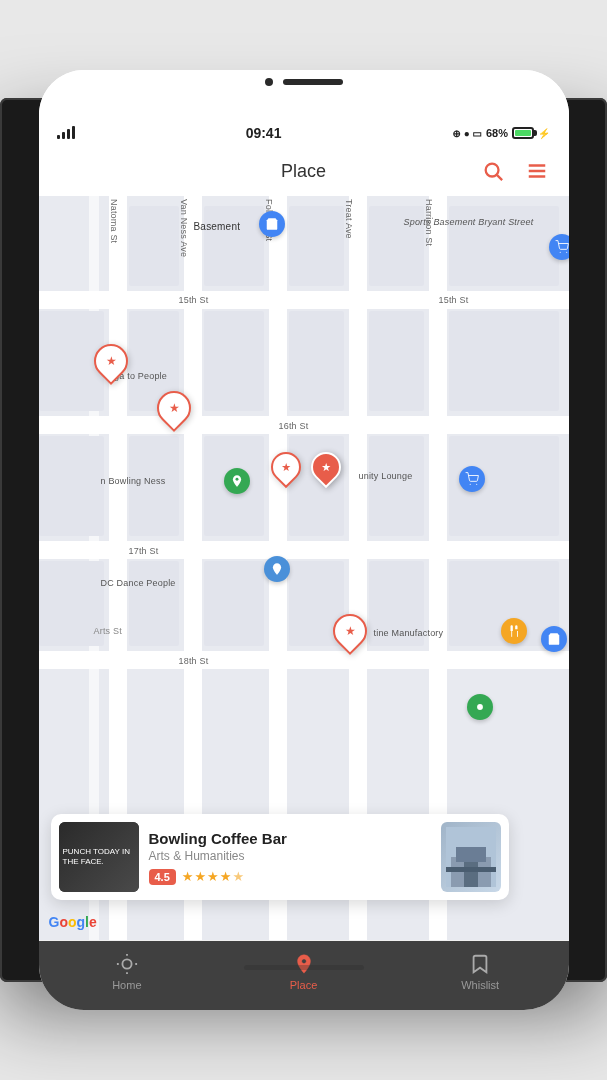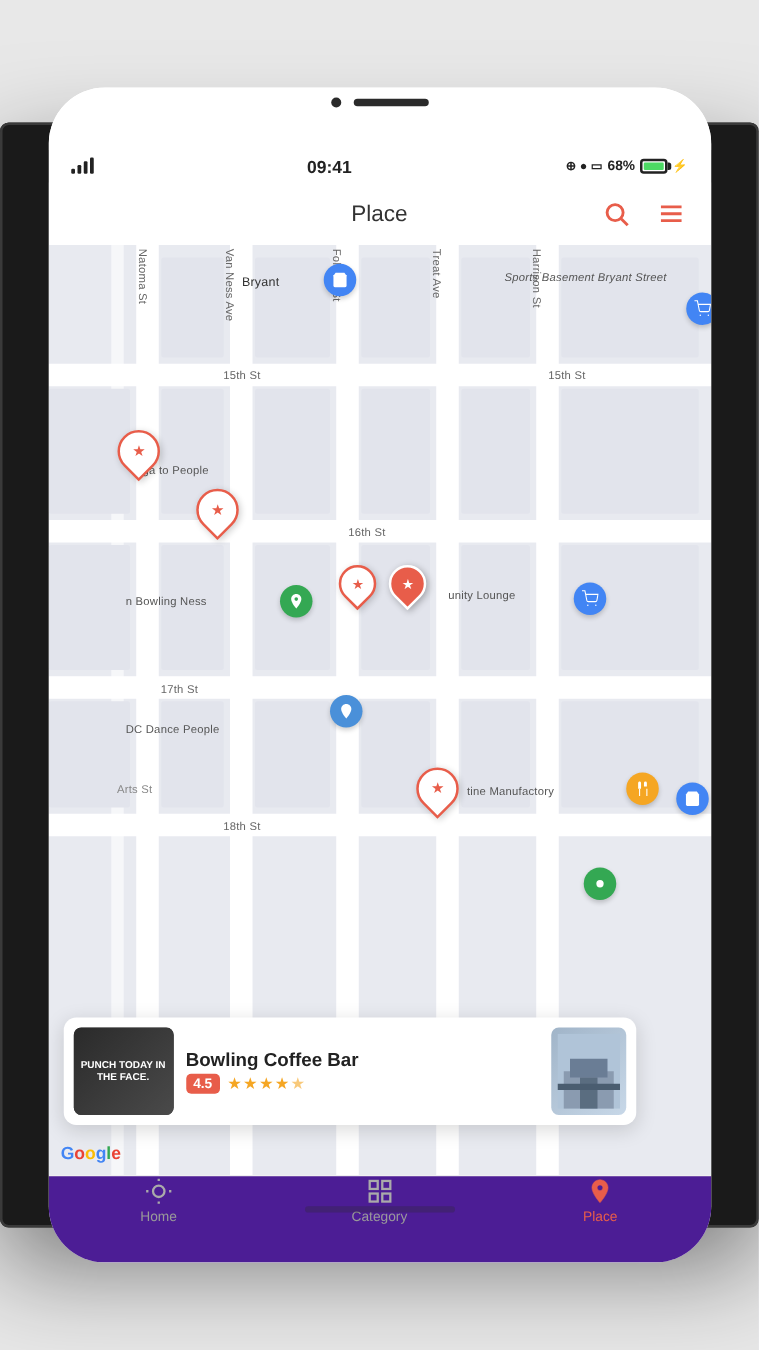--- a/index.html
+++ b/index.html
@@ -309,22 +309,22 @@
 
     .place-card-img-text {
       position: absolute;
       inset: 0;
       display: flex;
       align-items: center;
       justify-content: center;
       background: linear-gradient(135deg, #2a2a2a 0%, #4a4a4a 100%);
       color: #fff;
       font-size: 8px;
-      font-weight: 700;
-      text-align: center;
+      font-weight: 400;
+      text-align: left;
       line-height: 1.3;
       padding: 4px;
     }
 
     .place-card-info {
       flex: 1;
     }
     .place-card-name {
       font-size: 15px;
       font-weight: 700;
@@ -371,23 +371,24 @@
       flex-shrink: 0;
       overflow: hidden;
       display: flex;
       align-items: center;
       justify-content: center;
     }
 
     
     .bottom-nav {
       height: 70px;
-      background: #4c1d95;
+      background: #404040;
       border-top: 1px solid #f0f0f0;
       display: flex;
+      align-items: center;
       justify-content: space-around;
       flex-shrink: 0;
       padding-bottom: 8px;
     }
 
     .nav-item {
       display: flex;
       flex-direction: column;
       align-items: center;
       gap: 3px;
@@ -541,21 +542,21 @@
       <div class="map-label" style="left:235px;top:3px;transform:rotate(90deg);transform-origin:0 0;">Folsom St</div>
       <div class="map-label" style="left:315px;top:3px;transform:rotate(90deg);transform-origin:0 0;">Treat Ave</div>
       <div class="map-label" style="left:395px;top:3px;transform:rotate(90deg);transform-origin:0 0;">Harrison St</div>
 
       <div class="map-label" style="left:140px;top:99px;">15th St</div>
       <div class="map-label" style="left:400px;top:99px;">15th St</div>
       <div class="map-label" style="left:240px;top:225px;">16th St</div>
       <div class="map-label" style="left:90px;top:350px;">17th St</div>
       <div class="map-label" style="left:140px;top:460px;">18th St</div>
 
-      <div class="map-label" style="left:155px;top:25px;font-size:10px;color:#333;font-weight:500;">Bryant</div>
+      <div class="map-label" style="left:155px;top:25px;font-size:10px;color:#333;font-weight:500;">Basement</div>
       <div class="map-label" style="left:365px;top:20px;font-size:9px;color:#555;font-weight:500;text-align:center;line-height:1.4;font-style:italic;">Sports Basement Bryant Street</div>
       <div class="map-label" style="left:65px;top:175px;font-size:9px;color:#555;">Yoga to People</div>
       <div class="map-label" style="left:62px;top:280px;font-size:9px;color:#555;">n Bowling Ness</div>
       <div class="map-label" style="left:320px;top:275px;font-size:9px;color:#555;">unity Lounge</div>
       <div class="map-label" style="left:62px;top:382px;font-size:9px;color:#555;">DC Dance People</div>
       <div class="map-label" style="left:335px;top:432px;font-size:9px;color:#555;">tine Manufactory</div>
       <div class="map-label" style="left:55px;top:430px;font-size:9px;color:#888;">Arts St</div>
 
       <div class="map-store-icon icon-blue" style="left:220px;top:15px;">
         <svg viewBox="0 0 24 24" width="14" height="14" fill="white">
@@ -647,20 +648,21 @@
       <div class="google-logo">
         <span class="g-blue">G</span><span class="g-red">o</span><span class="g-yellow">o</span><span class="g-blue">g</span><span class="g-green">l</span><span class="g-red">e</span>
       </div>
 
       <div class="place-card">
         <div class="place-card-image">
           <div class="place-card-img-text">PUNCH TODAY IN THE FACE.</div>
         </div>
         <div class="place-card-info">
           <div class="place-card-name">Bowling Coffee Bar</div>
+          <div class="place-card-category">Arts &amp; Humanities</div>
           <div class="place-card-rating">
             <span class="rating-badge">4.5</span>
             <div class="stars">
               <span class="star">★</span>
               <span class="star">★</span>
               <span class="star">★</span>
               <span class="star">★</span>
               <span class="star-half">★</span>
             </div>
           </div>
@@ -686,40 +688,37 @@
             <circle cx="12" cy="12" r="5"></circle>
             <line x1="12" y1="1" x2="12" y2="3"></line>
             <line x1="12" y1="21" x2="12" y2="23"></line>
             <line x1="1" y1="12" x2="3" y2="12"></line>
             <line x1="21" y1="12" x2="23" y2="12"></line>
           </svg>
         </div>
         <span class="nav-label">Home</span>
       </div>
 
-      <div class="nav-item">
-        <div class="nav-icon">
-          <svg viewBox="0 0 24 24" fill="none" stroke="#aaa" stroke-width="2">
-            <rect x="3" y="3" width="7" height="7"></rect>
-            <rect x="14" y="3" width="7" height="7"></rect>
-            <rect x="3" y="14" width="7" height="7"></rect>
-            <rect x="14" y="14" width="7" height="7"></rect>
-          </svg>
-        </div>
-        <span class="nav-label">Category</span>
-      </div>
 
       <div class="nav-item">
         <div class="nav-icon">
           <svg viewBox="0 0 24 24" fill="#e85d4a" stroke="#e85d4a" stroke-width="0.5">
             <path d="M12 2C8.13 2 5 5.13 5 9c0 5.25 7 13 7 13s7-7.75 7-13c0-3.87-3.13-7-7-7zm0 9.5c-1.38 0-2.5-1.12-2.5-2.5s1.12-2.5 2.5-2.5 2.5 1.12 2.5 2.5-1.12 2.5-2.5 2.5z"></path>
           </svg>
         </div>
         <span class="nav-label active">Place</span>
       </div>
 
+      <div class="nav-item">
+        <div class="nav-icon">
+          <svg viewBox="0 0 24 24" fill="none" stroke="#aaa" stroke-width="2">
+            <path d="M19 21l-7-5-7 5V5a2 2 0 012-2h10a2 2 0 012 2z"></path>
+          </svg>
+        </div>
+        <span class="nav-label">Whislist</span>
+      </div>
 
     </div>
 
   </div>
 
   <div class="home-indicator"></div>
 </div>
 
 </body></html>

